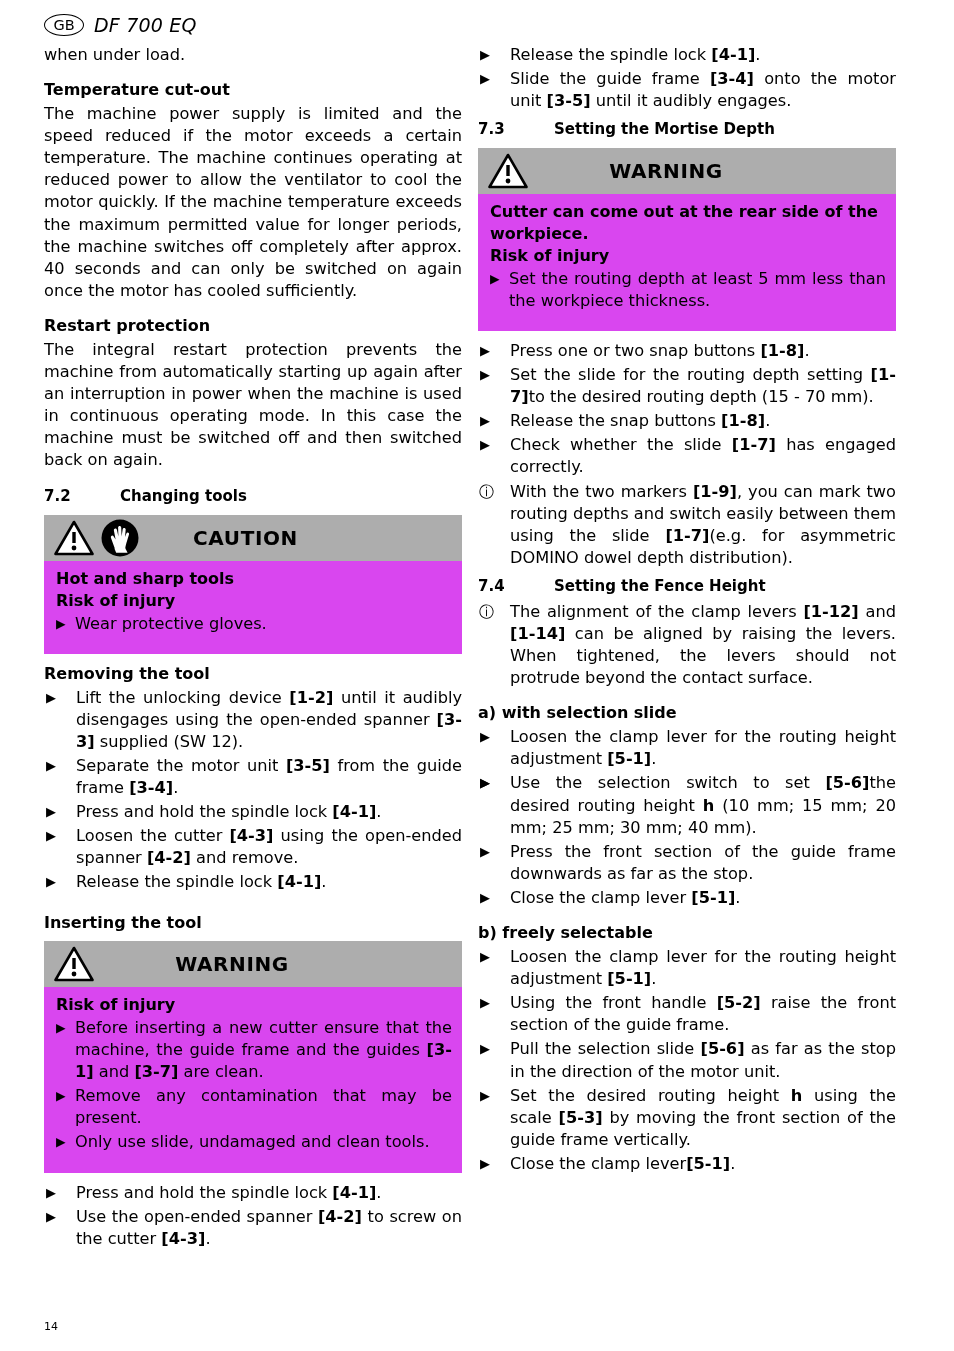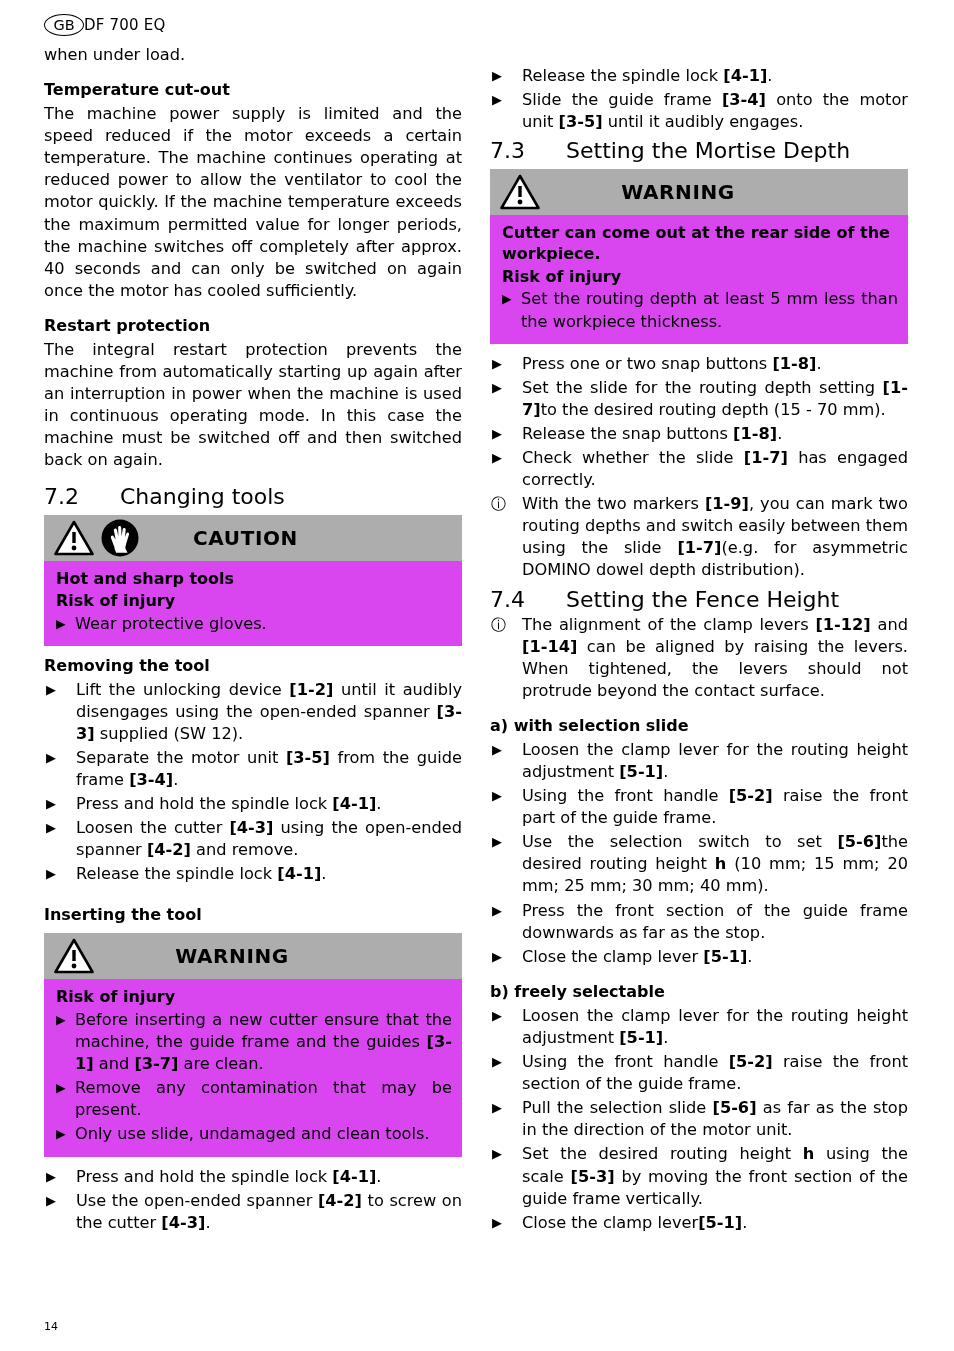--- a/index.html
+++ b/index.html
@@ -21,45 +21,47 @@
     height: 1351px;
     box-sizing: border-box;
     padding: 12px 44px 0 44px;
   }
 
   
   .header {
     display: flex;
     align-items: center;
     height: 26px;
+    gap: 10px;
     margin-bottom: 6px;
   }
   .gb-oval {
     display: inline-flex;
     align-items: center;
     justify-content: center;
     width: 38px;
     height: 20px;
     border: 1.4px solid #000;
     border-radius: 50%;
     font-size: 14.5px;
     line-height: 1;
     letter-spacing: 0px;
     font-family: "DejaVu Sans", sans-serif;
   }
   .header-model {
-    font-size: 15px;
+    font-size: 19px;
     letter-spacing: .2px;
+    font-style: italic;
   }
 
   
   .cols {
     display: flex;
-    gap: 28px;
-    align-items: flex-end;
+    gap: 16px;
+    align-items: flex-start;
   }
   .col {
     width: 418px;
     flex: 0 0 418px;
   }
 
   
   p.body {
     margin: 0 0 13px 0;
     font-size: 16.2px;
@@ -73,22 +75,22 @@
   h3.sub {
     margin: 3px 0 2px 0;
     font-size: 16px;
     font-weight: bold;
     line-height: 22px;
   }
 
   .sectionhead {
     display: flex;
     margin: 6px 0 3px 0;
-    font-size: 22px;
-    font-weight: normal;
+    font-size: 15px;
+    font-weight: bold;
     line-height: 23px;
   }
   .sectionhead .num {
     width: 76px;
     flex: 0 0 76px;
   }
 
   
   ul.blist {
     list-style: none;
@@ -144,21 +146,21 @@
   .alert-title {
     flex: 1;
     text-align: center;
     font-size: 20px;
     font-weight: bold;
     letter-spacing: .6px;
     padding-right: 86px;
   }
   .alert-title.shift2 { padding-right: 104px; }
   .alert-body {
-    padding: 7px 10px 11px 12px;
+    padding: 7px 10px 19px 12px;
   }
   .alert-body .bold {
     font-size: 16px;
     font-weight: bold;
     line-height: 21.5px;
     margin: 0 0 1px 0;
   }
   .icons {
     display: flex;
     align-items: center;
@@ -324,21 +326,21 @@
         <span>Setting the Fence Height</span>
       </div>
 
       <ul class="blist">
           <li><span class="mk info">ⓘ</span><span>The alignment of the clamp levers <b>[1-12]</b> and <b>[1-14]</b> can be aligned by raising the levers. When tightened, the levers should not protrude beyond the contact surface.</span></li>
         </ul>
 
       <h3 class="sub" style="margin-top:13px">a) with selection slide</h3>
       <ul class="blist">
           <li><span class="mk">▶</span><span>Loosen the clamp lever for the routing height adjustment <b>[5-1]</b>.</span></li>
-          <li><span class="mk">▶</span><span>Using the front handle <b>[5-2]</b> raise the front part of the guide frame.</span></li>
+          <li><span class="mk">▶</span></li>
           <li><span class="mk">▶</span><span>Use the selection switch to set <b>[5-6]</b>the desired routing height <b>h</b> (10 mm; 15 mm; 20 mm; 25 mm; 30 mm; 40 mm).</span></li>
           <li><span class="mk">▶</span><span>Press the front section of the guide frame downwards as far as the stop.</span></li>
           <li><span class="mk">▶</span><span>Close the clamp lever <b>[5-1]</b>.</span></li>
         </ul>
 
       <h3 class="sub" style="margin-top:13px">b) freely selectable</h3>
       <ul class="blist">
           <li><span class="mk">▶</span><span>Loosen the clamp lever for the routing height adjustment <b>[5-1]</b>.</span></li>
           <li><span class="mk">▶</span><span>Using the front handle <b>[5-2]</b> raise the front section of the guide frame.</span></li>
           <li><span class="mk">▶</span><span>Pull the selection slide <b>[5-6]</b> as far as the stop in the direction of the motor unit.</span></li>

